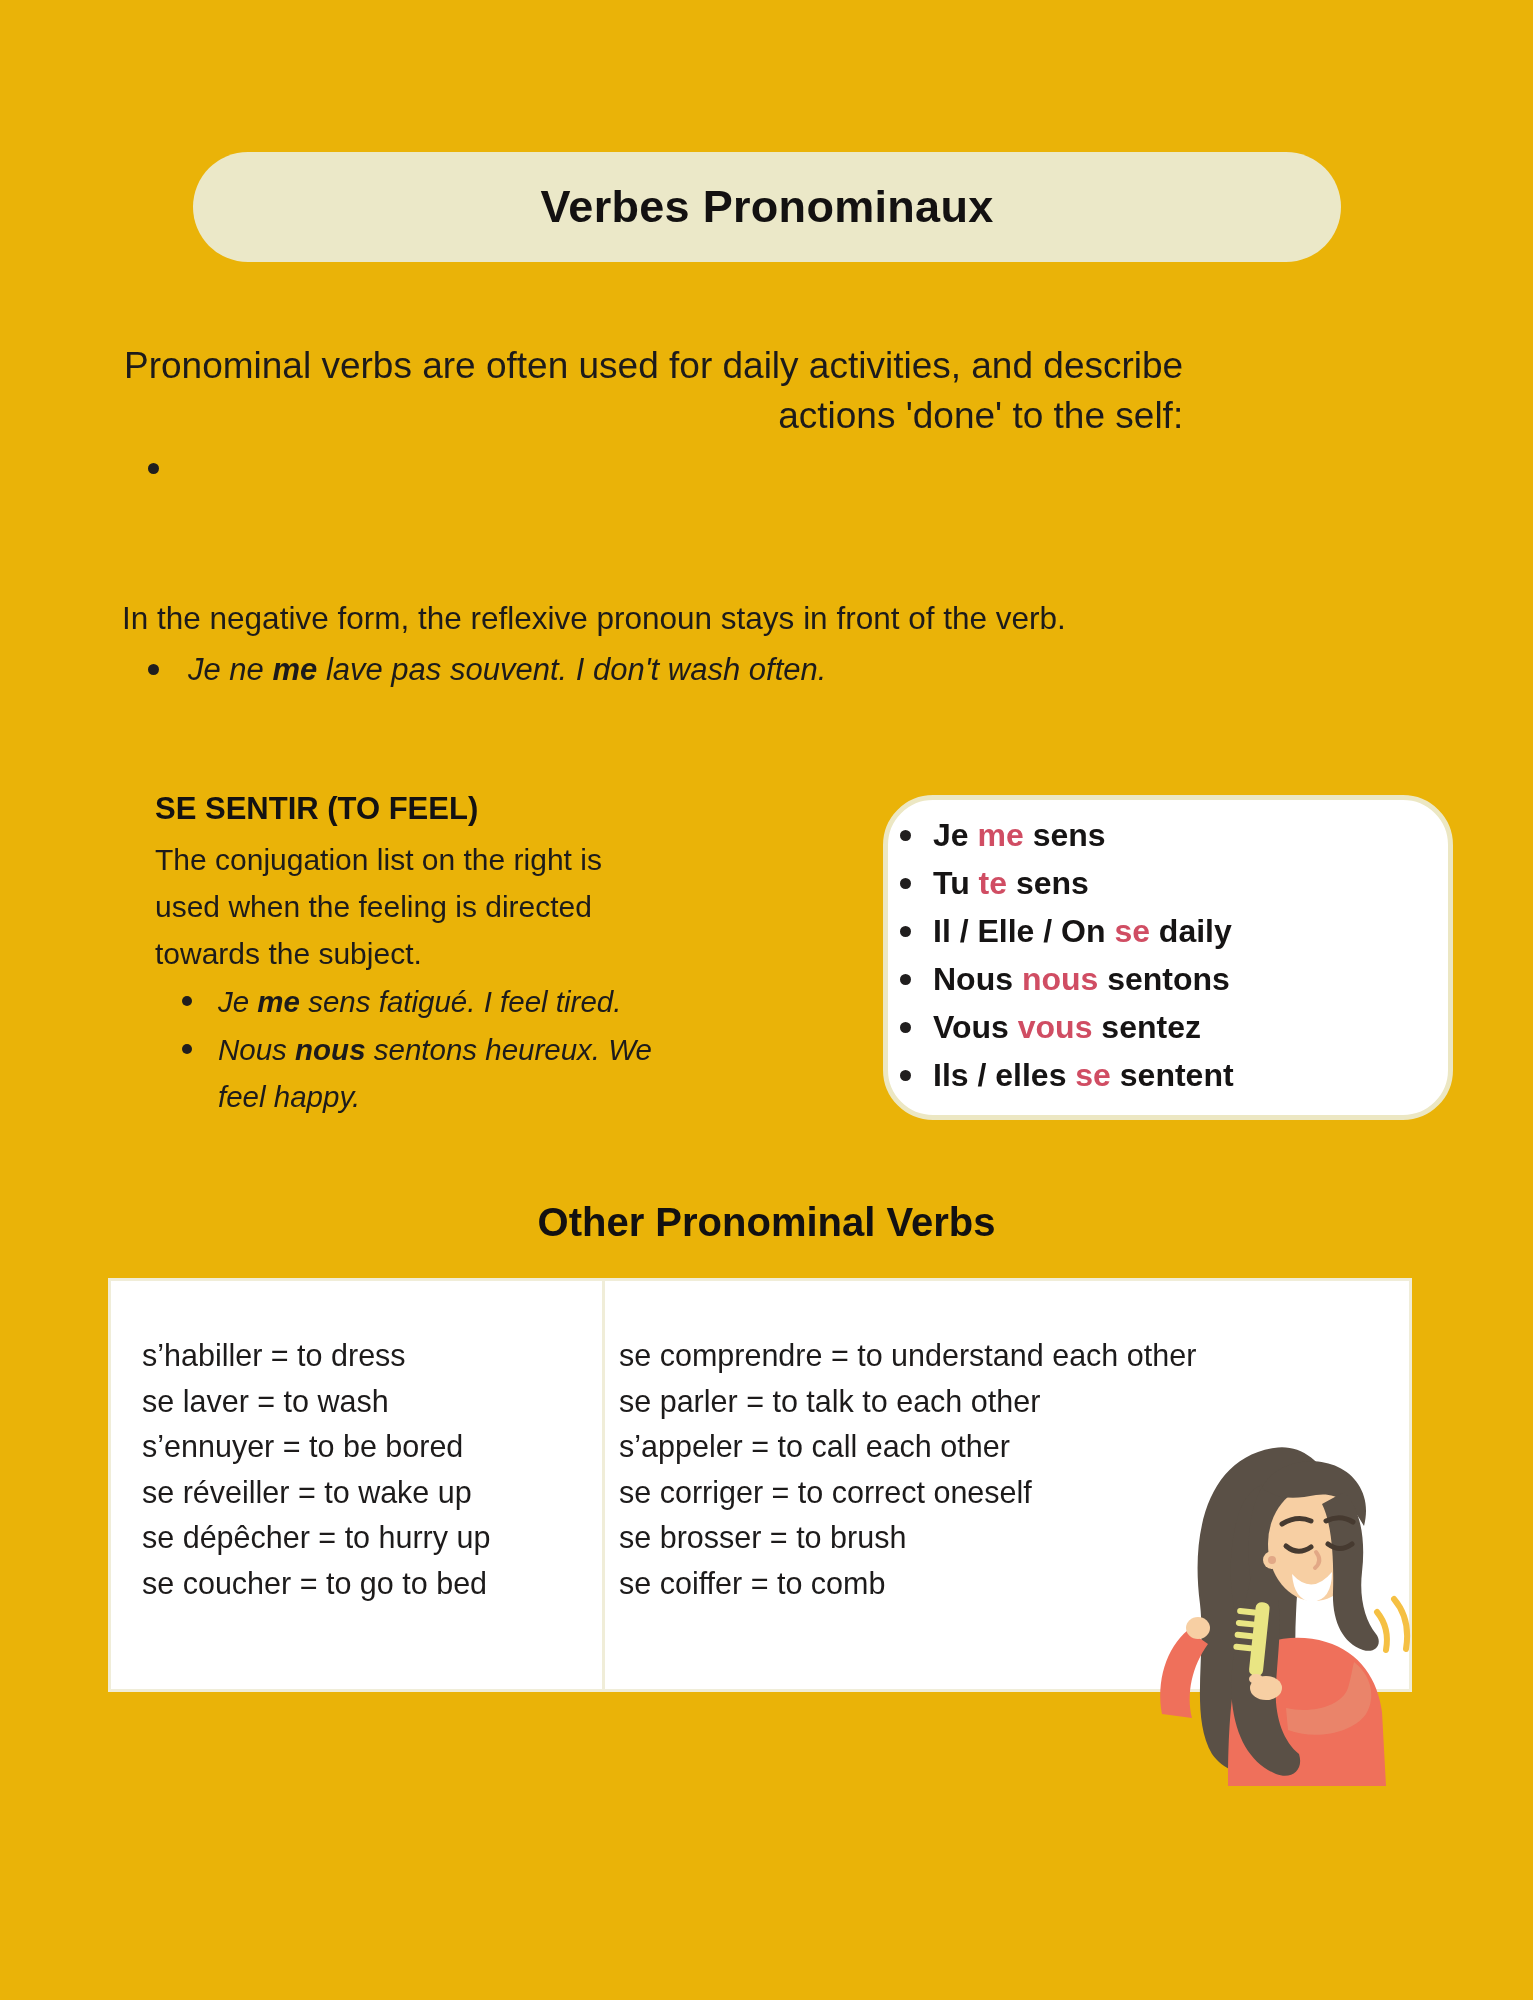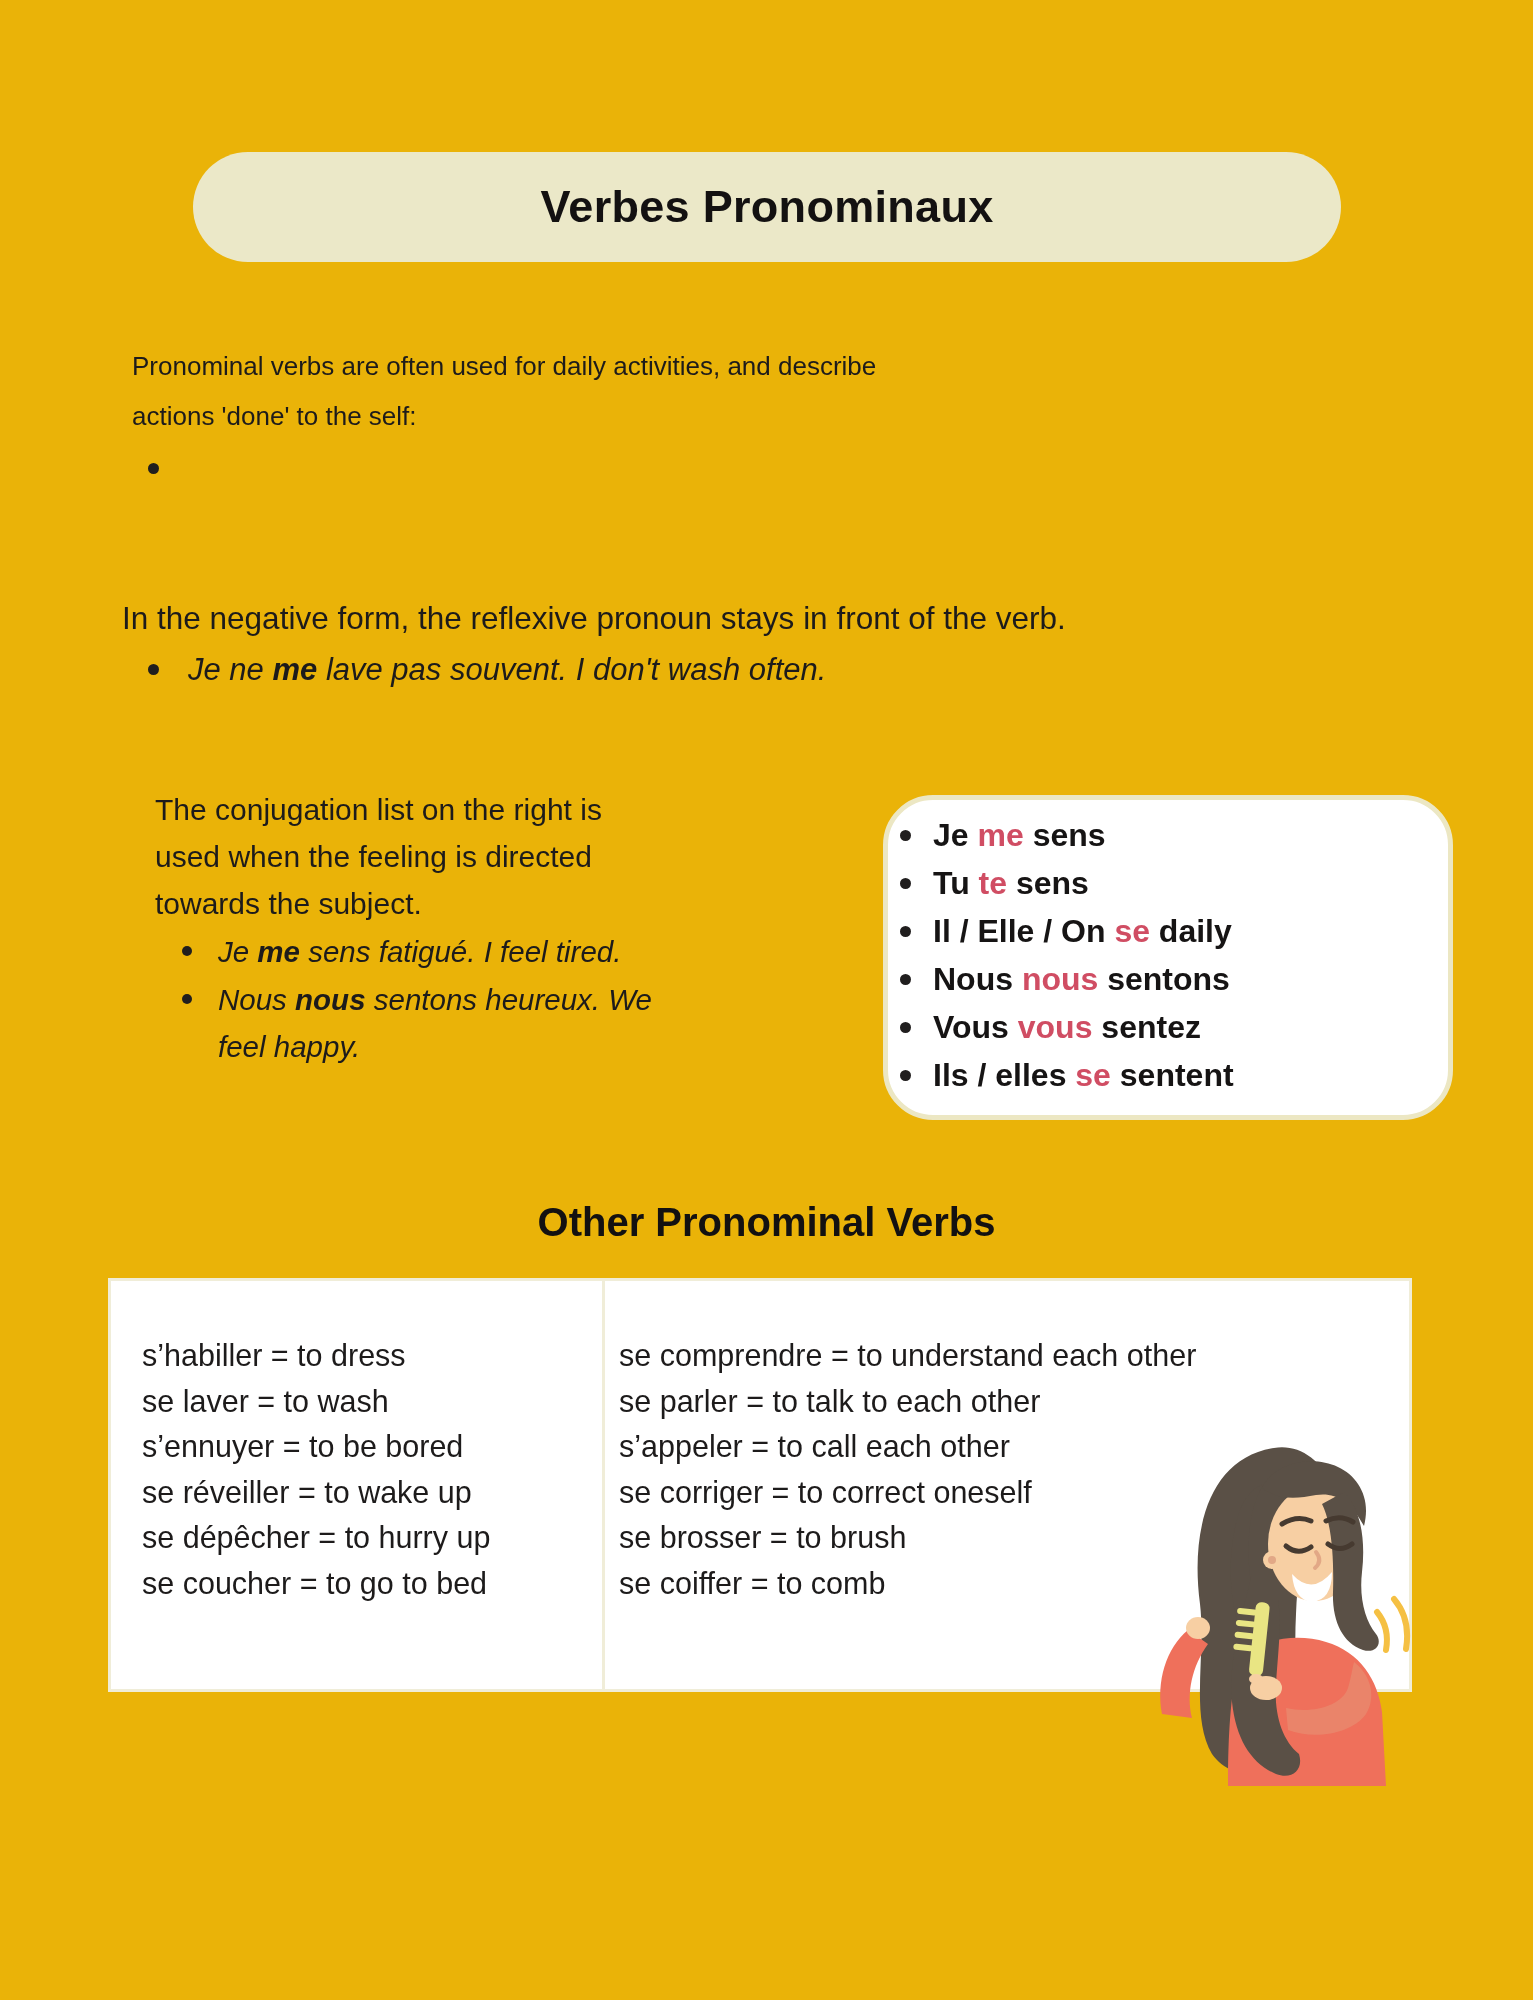--- a/index.html
+++ b/index.html
@@ -12,21 +12,21 @@
   *{box-sizing:border-box;margin:0;padding:0;}
   body{margin:0;background:#ffffff;font-family:"Liberation Sans",sans-serif;color:var(--ink);}
   .page{position:relative;width:1533px;height:2000px;background:#eab308;overflow:hidden;}
 
   
   .banner{position:absolute;left:193px;top:152px;width:1148px;height:110px;
     background:var(--cream);border-radius:58px;display:flex;align-items:center;justify-content:center;}
   .title{font-size:45px;font-weight:800;letter-spacing:.3px;color:#131111;}
 
   
-  .intro{position:absolute;left:132px;top:341px;font-size:26px;line-height:50px;}
+  .intro{position:absolute;left:124px;top:341px;font-size:37px;line-height:50px;text-align:right;}
   .para2{position:absolute;left:122px;top:593px;font-size:31.5px;line-height:50px;}
 
   
   .bl{display:flex;align-items:flex-start;}
   .dot{flex:none;}
   .dot::before{content:"";display:block;width:11px;height:11px;border-radius:50%;background:#201e1e;}
   .ex{position:absolute;left:148px;width:1240px;}
   .ex .dot{width:40px;}
   .ex .dot::before{margin-top:19px;}
   .ex1{top:444px;}
@@ -83,20 +83,21 @@
   </div>
 
   <p class="para2">In the negative form, the reflexive pronoun stays in front of the verb.</p>
 
   <div class="bl ex ex2">
     <span class="dot"></span>
     <p class="itx"><span>Je ne </span><span class="b">me</span><span> lave pas souvent. I don't wash often.</span></p>
   </div>
 
   <section class="sentir">
+    <h2 class="sentir-h">SE SENTIR (TO FEEL)</h2>
     <p class="sentir-b"><span>The conjugation list on the right is</span><br><span>used when the feeling is directed</span><br><span>towards the subject.</span></p>
     <div class="bl">
       <span class="dot"></span>
       <p class="itx"><span>Je </span><span class="b">me</span><span> sens fatigué. I feel tired.</span></p>
     </div>
     <div class="bl">
       <span class="dot"></span>
       <p class="itx"><span>Nous </span><span class="b">nous</span><span> sentons heureux. We</span><br><span>feel happy.</span></p>
     </div>
   </section>

